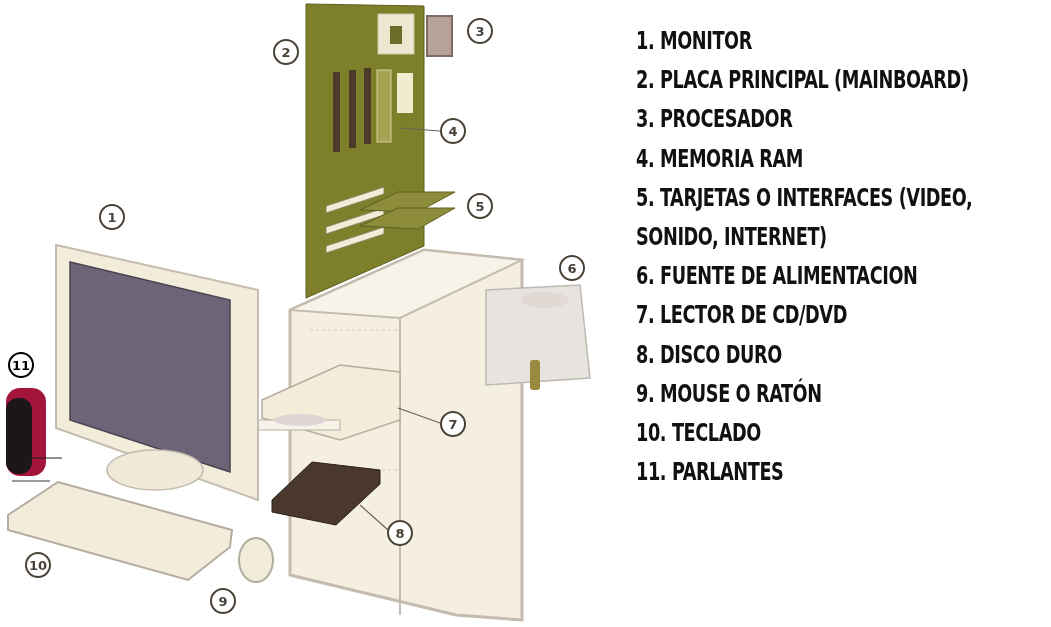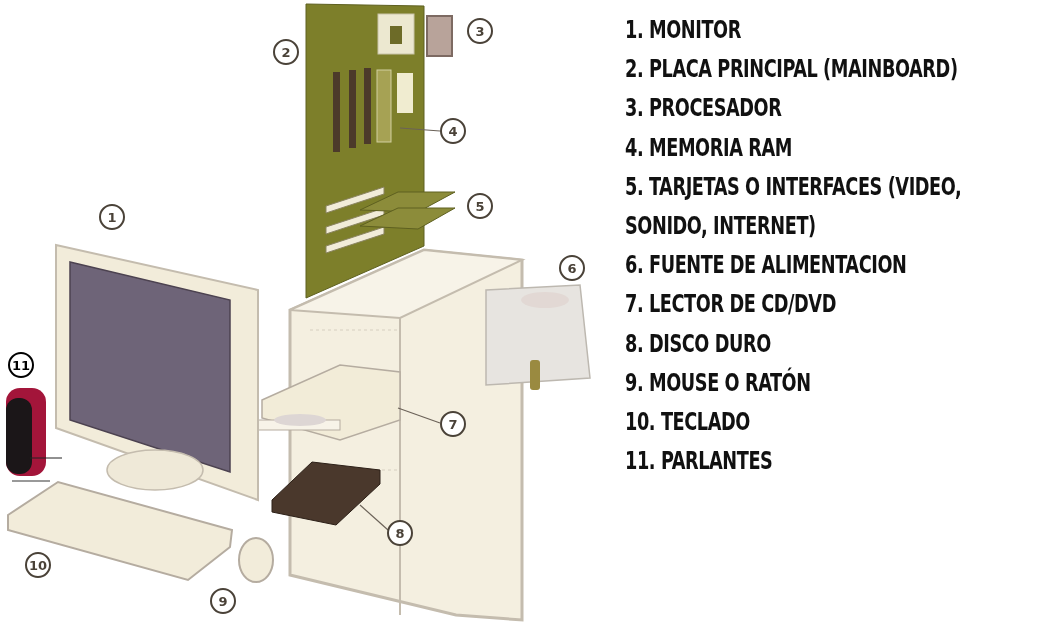--- a/index.html
+++ b/index.html
@@ -1,21 +1,21 @@
 <!DOCTYPE html>
 <html><head>
   <meta charset="utf-8">
   <style>
     html, body { margin:0; padding:0; background:#ffffff; }
     body { width:1051px; height:627px; position:relative; overflow:hidden; font-family:"DejaVu Sans", sans-serif; }
     #diagram { position:absolute; left:0; top:0; width:610px; height:627px; }
     .callout circle { fill:#fff; stroke:#4a4238; stroke-width:2; }
     .callout text { font-family:"DejaVu Sans", sans-serif; font-size:13px; fill:#4a4238; text-anchor:middle; dominant-baseline:central; font-weight:bold; }
     .leader { stroke:#6b6258; stroke-width:1.2; fill:none; }
-    #legend { position:absolute; left:620px; top:6px; margin:5px; padding:0; list-style:none; }
+    #legend { position:absolute; left:620px; top:6px; margin:16px; padding:0; list-style:none; }
     #legend li { font-family:"DejaVu Sans Condensed","DejaVu Sans", sans-serif; font-weight:bold; font-size:24px; line-height:39.2px; color:#111; letter-spacing:-0.5px; transform:scaleX(0.82); transform-origin:left center; white-space:nowrap; }
   </style>
 </head>
 <body>
 
 <svg id="diagram" viewBox="0 0 610 627" xmlns="http://www.w3.org/2000/svg">
 
   <g>
     <polygon points="306,4 424,6 424,246 306,298" fill="#7d7f2a" stroke="#5e6020" stroke-width="1"></polygon>
     <rect x="378" y="14" width="36" height="40" fill="#ece8d0" stroke="#c9c4a8"></rect>

